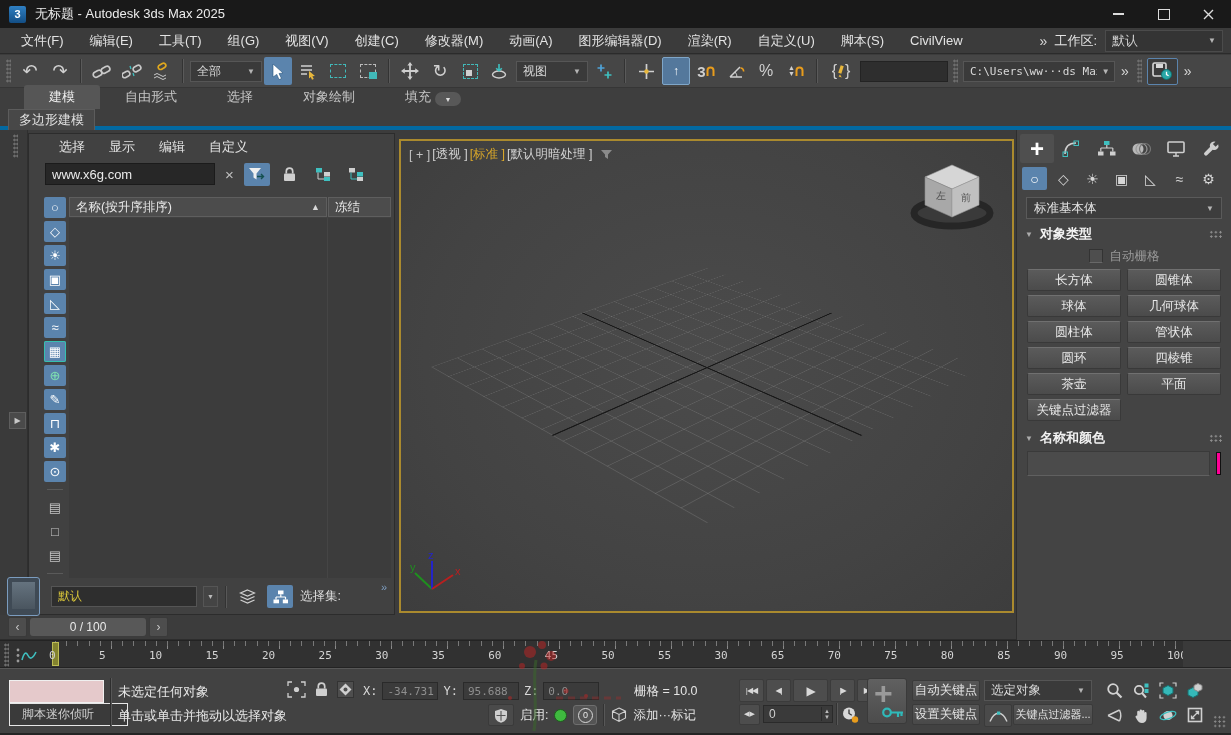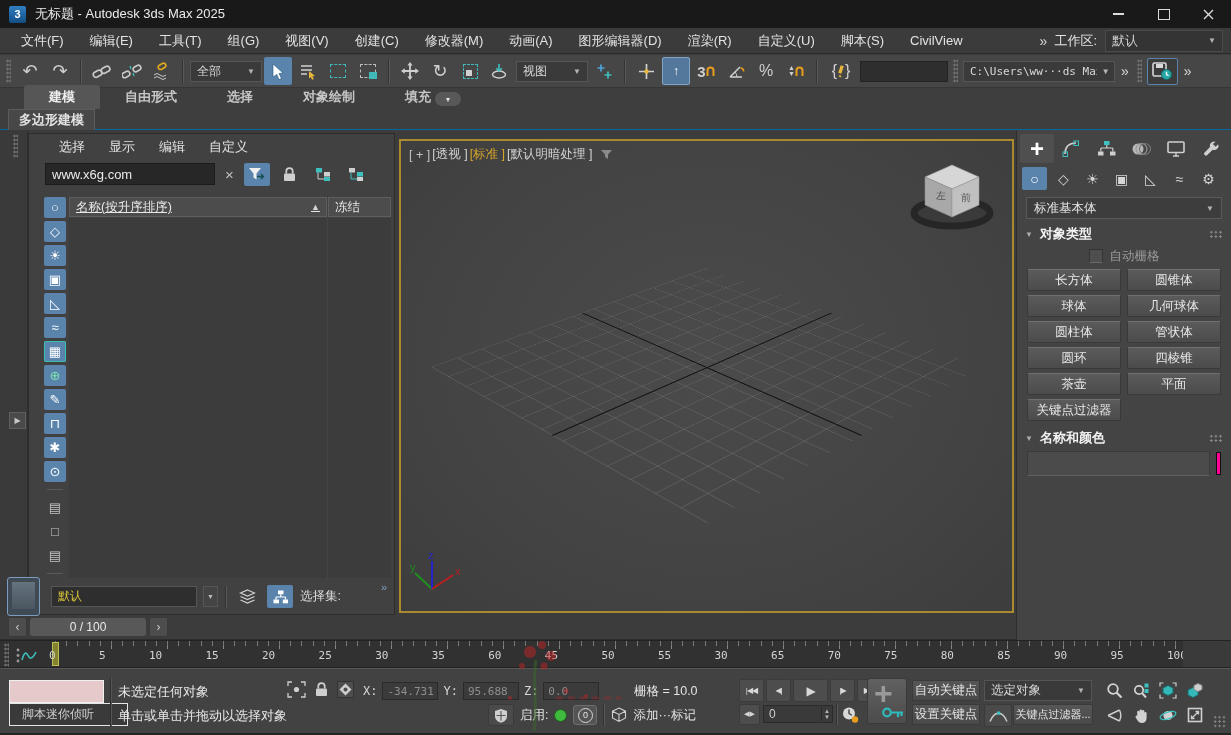--- a/index.html
+++ b/index.html
@@ -33,21 +33,21 @@
   .dashed-sq{width:14px;height:12px;border:1px dashed #41b9b9;}
   .dashed-sq.gray{border-color:#bbb;position:relative;}
   .dashed-sq.gray i{position:absolute;right:-2px;bottom:-2px;width:8px;height:7px;background:#41b9b9;}
   .scale-sq{width:13px;height:13px;border:1px dashed #41b9b9;position:relative;}
   .scale-sq i{position:absolute;left:2px;bottom:2px;width:6px;height:6px;background:#cfcfcf;}
   .stackspin{display:flex;flex-direction:column;line-height:6px;font-size:7px;color:#cfcfcf;}
   .ns-field{width:86px;height:19px;background:#2e2e2e;border:1px solid #232323;flex:none;}
   .path-dd{width:152px;font-family:"DejaVu Sans Mono",monospace;font-size:11px;}
   .save-btn{width:31px;height:27px;border:1px solid #5b84ad;background:#3c3c3c;display:flex;align-items:center;justify-content:center;border-radius:2px;box-sizing:border-box;}
   
-  .ribbon{position:absolute;left:0;top:88px;width:100%;height:42px;background:#3e3e3e;border-bottom:1px solid #0369a1;box-sizing:border-box;font-weight:bold;}
+  .ribbon{position:absolute;left:0;top:88px;width:100%;height:42px;background:#3e3e3e;border-bottom:4px solid #0369a1;box-sizing:border-box;}
   .ribbon-tabs{display:flex;align-items:flex-end;height:21px;padding-left:24px;}
   .ribbon-tab{padding:3px 25px;color:#c6c6c6;font-size:13px;white-space:nowrap;}
   .ribbon-tab:first-child{background:#565656;color:#efefef;border-radius:3px 3px 0 0;}
   .ribbon-dd{width:26px;height:14px;background:#585858;border-radius:7px;display:flex;align-items:center;justify-content:center;margin:0 0 3px 10px;color:#ddd;font-size:7px;gap:2px;}
   .ribbon-panel{position:absolute;left:8px;top:21px;height:20px;background:#484848;border:1px solid #5c5c5c;border-bottom:none;padding:0 10px;display:flex;align-items:center;font-size:13px;color:#e2e2e2;}
   
   .left-dock{position:absolute;left:0;top:130px;width:28px;height:485px;background:#3a3a3a;border-right:1px solid #2f2f2f;box-sizing:border-box;}
   .dock-expand{position:absolute;left:9px;top:412px;width:15px;height:15px;background:#4a4a4a;border:1px solid #5e5e5e;color:#c8c8c8;font-size:8px;display:flex;align-items:center;justify-content:center;}
   .dock-box{position:absolute;left:7px;top:577px;width:31px;height:37px;background:#3f4a55;border:1px solid #7b9cbf;border-radius:3px;z-index:5;}
   .dock-box i{display:block;margin:4px;height:27px;background:linear-gradient(#65737f,#4a555f);}
@@ -55,21 +55,21 @@
   .explorer{position:absolute;left:28px;top:133px;width:367px;height:482px;background:#414141;border:1px solid #2c2c2c;box-sizing:border-box;}
   .exp-menu{display:flex;align-items:center;height:25px;padding-left:18px;font-size:13px;color:#e2e2e2;}
   .exp-menu > span{padding:0 12px;}
   .exp-search{display:flex;align-items:center;height:30px;padding-left:16px;gap:7px;}
   .exp-input{width:156px;height:20px;background:#272727;border:1px solid #1b1b1b;color:#eaeaea;padding:0 6px;font-size:13px;font-family:inherit;}
   .xclear{color:#c0c0c0;font-size:15px;padding:0 3px;}
   .sq-btn{width:26px;height:23px;display:flex;align-items:center;justify-content:center;border-radius:2px;}
   .sq-btn.hl{background:#5b84ad;}
   .exp-header{position:absolute;left:40px;top:63px;right:3px;height:20px;display:flex;}
   .hdr-cell{background:#4c4c4c;border:1px solid #5e5e5e;display:flex;align-items:center;padding:0 6px;font-size:12.5px;color:#e8e8e8;box-sizing:border-box;}
-  .hdr-name{flex:1;text-decoration:underline;}
+  .hdr-name{flex:1;}
   .hdr-frozen{width:63px;margin-left:1px;}
   .exp-body{position:absolute;left:40px;top:84px;right:3px;bottom:36px;background:#3c3c3c;}
   .exp-colline{position:absolute;right:63px;top:0;bottom:0;width:1px;background:#454545;}
   .strip{position:absolute;left:14px;top:63px;width:24px;display:flex;flex-direction:column;align-items:center;}
   .strip-btn{width:22px;height:21px;margin-bottom:3px;background:#5b84ad;border-radius:2px;color:#fff;display:flex;align-items:center;justify-content:center;font-size:13px;flex:none;}
   .strip-btn.teal{box-shadow:inset 0 0 0 1px #35c0b0;}
   .strip-btn.plain{background:transparent;color:#c6c6c6;}
   .strip-sep{width:16px;height:1px;background:#5a5a5a;margin:4px 0 7px;}
   .strip-more{color:#7f9fc2;font-size:11px;margin-top:4px;}
   .exp-footer{position:absolute;left:0;right:0;bottom:0;height:35px;display:flex;align-items:center;padding-left:22px;gap:7px;}

